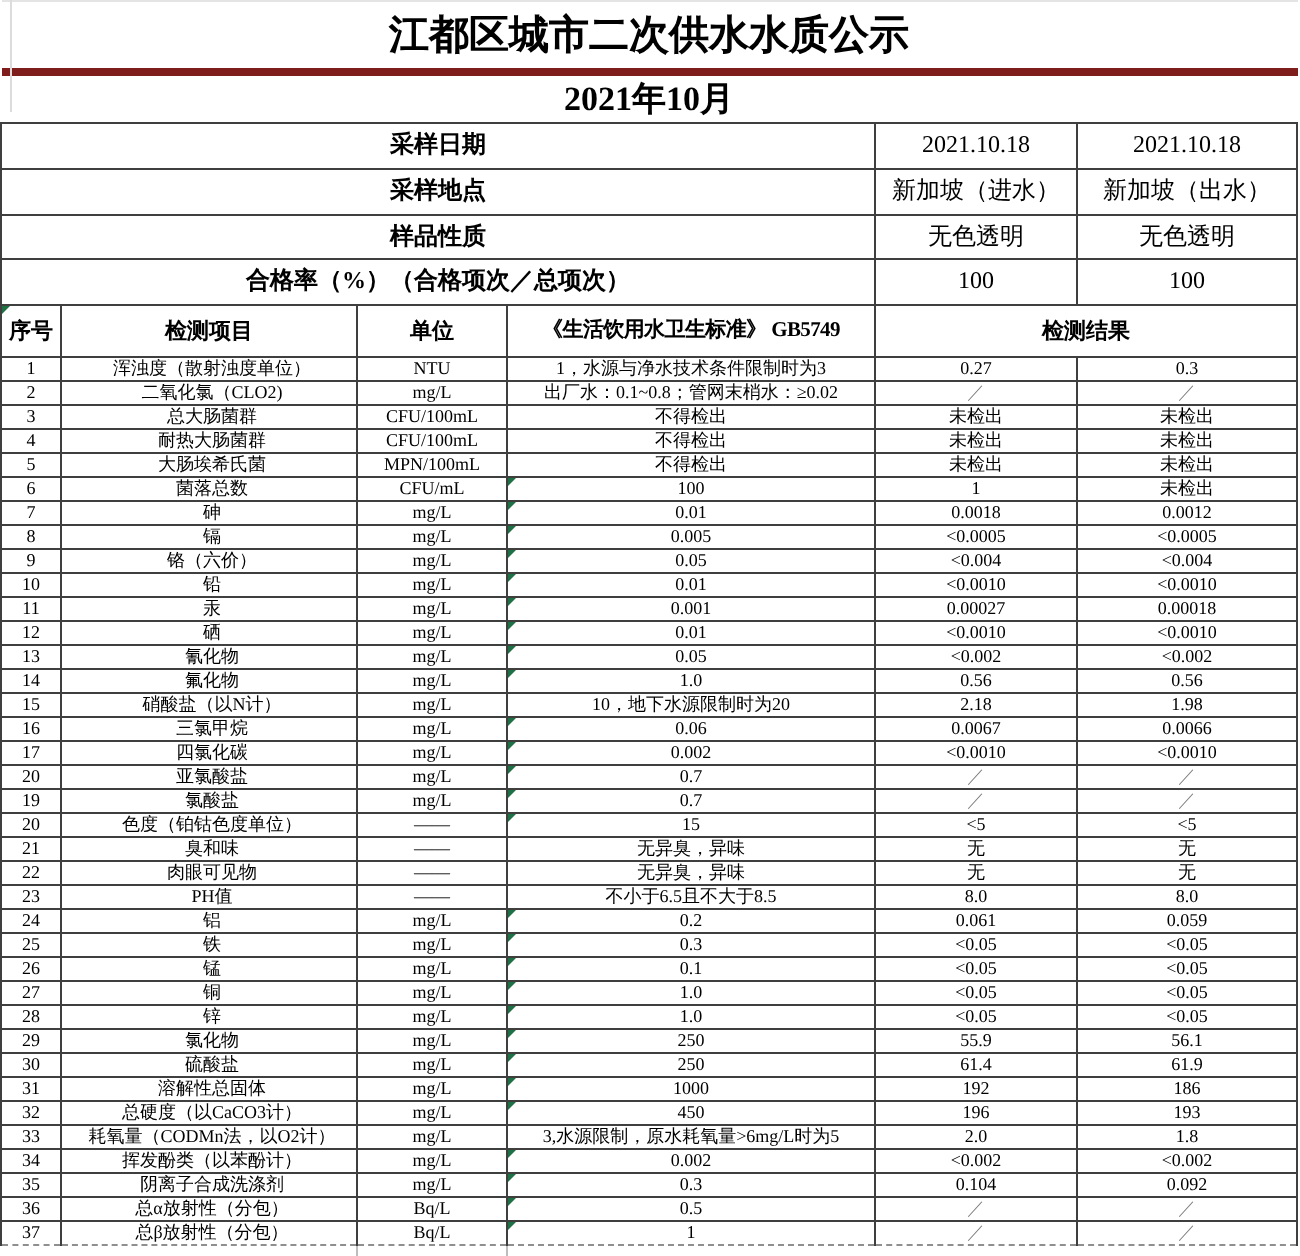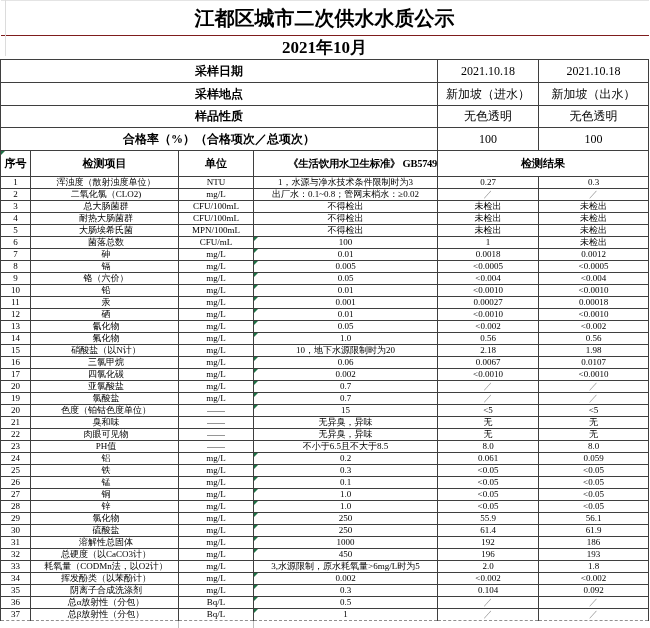--- a/index.html
+++ b/index.html
@@ -5,29 +5,29 @@
   html,body{margin:0;padding:0;background:#ffffff;}
   body{width:650px;height:628px;position:relative;overflow:hidden;
        font-family:"Liberation Serif","DejaVu Serif",serif;color:#000;}
   .sheet{position:absolute;left:0;top:0;width:650px;height:628px;background:#fff;}
   table{border-collapse:collapse;table-layout:fixed;width:648px;height:628px;}
   td,th{padding:0;margin:0;text-align:center;vertical-align:middle;overflow:hidden;
         white-space:nowrap;font-weight:normal;}
   
   .grid td{border:1px solid #3f3f3f;}
   
-  .title-row td{border:none;border-top:1px solid #e4e4e4;border-bottom:1px solid #7f1d1d;
+  .title-row td{border:none;border-top:1px solid #e4e4e4;border-bottom:4px solid #7f1d1d;
       font-family:"Liberation Sans","DejaVu Sans",sans-serif;font-weight:bold;font-size:20px;}
   .month-row td{border:none;font-size:17px;font-weight:bold;}
   
   .info-label{font-weight:bold;font-size:12px;}
   .info-value{font-size:12px;}
   
   .hdr td{font-weight:bold;font-size:11px;position:relative;margin-top:32px;}
-  .hdr .hdr-standard{font-size:10.5px;letter-spacing:-0.3px;text-align:right;}
+  .hdr .hdr-standard{font-size:10.5px;letter-spacing:-0.3px;}
   
   tbody.results td{font-size:9px;line-height:11px;position:relative;}
   tbody.results td.item-cell{text-align:center;padding-left:3px;}
   tbody.results td.slash{color:#7a7a7a;}
   tbody.results tr:last-child td{border-bottom:1px dashed #8f8f8f;}
   
   .tri{position:absolute;left:0;top:0;width:0;height:0;
        border-top:4px solid var(--marker-green,#1e7145);border-right:4px solid transparent;}
   
   .filler td{border:none;}
@@ -204,21 +204,21 @@
           <td>10，地下水源限制时为20</td>
           <td>2.18</td>
           <td>1.98</td>
         </tr>
         <tr>
           <td>16</td>
           <td class="item-cell">三氯甲烷</td>
           <td>mg/L</td>
           <td>0.06<span class="tri"></span></td>
           <td>0.0067</td>
-          <td>0.0107</td>
+          <td>0.0066</td>
         </tr>
         <tr>
           <td>17</td>
           <td class="item-cell">四氯化碳</td>
           <td>mg/L</td>
           <td>0.002<span class="tri"></span></td>
           <td>&lt;0.0010</td>
           <td>&lt;0.0010</td>
         </tr>
         <tr>

